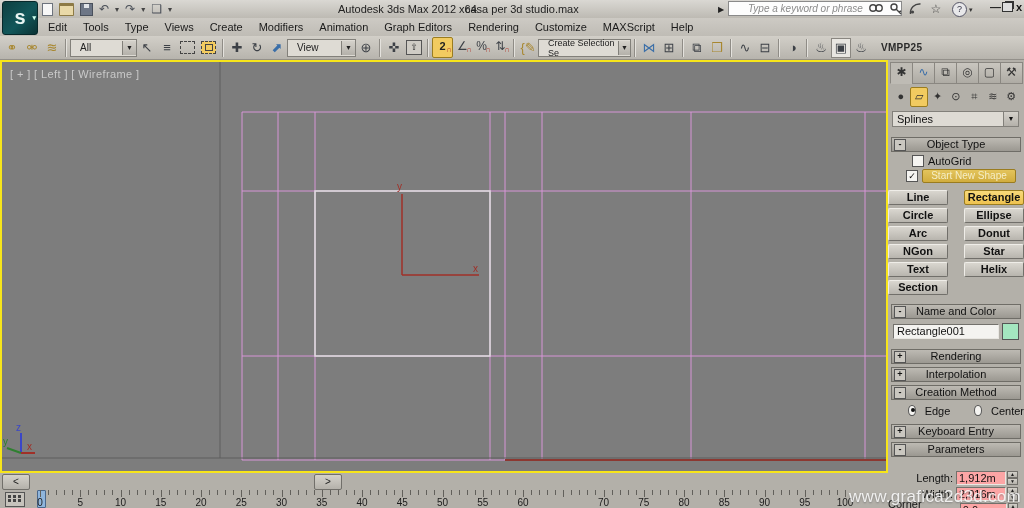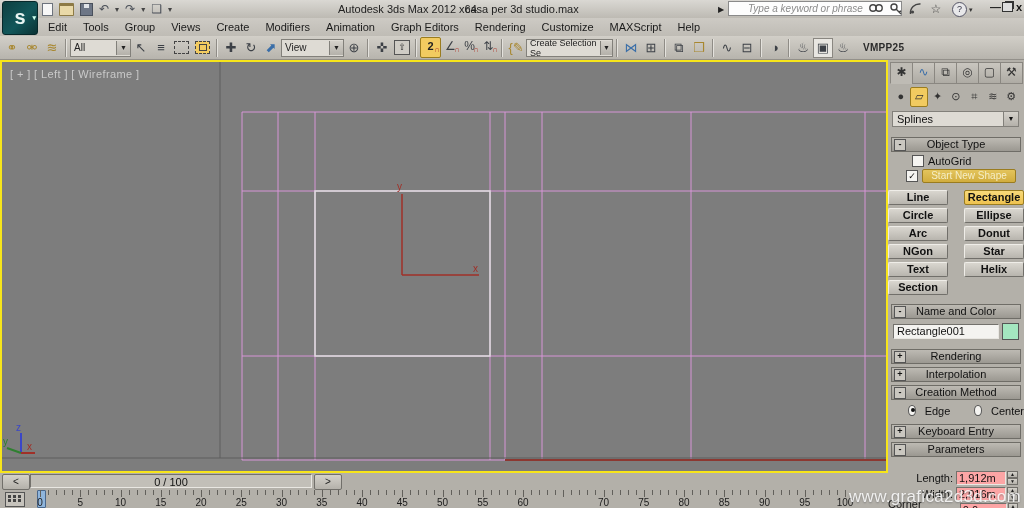--- a/index.html
+++ b/index.html
@@ -41,21 +41,21 @@
   .menu-item{font-size:11px;color:#1a1a1a;padding:0 8px;line-height:18px;white-space:nowrap;}
   
   #toolbar{position:absolute;left:0;top:36px;width:1024px;height:24px;
     background:linear-gradient(#d2cfc8,#b7b4ad);border-bottom:1px solid #93908a;
     display:flex;align-items:center;padding-left:2px;box-sizing:border-box;}
   .tbi{width:20px;height:20px;line-height:20px;text-align:center;font-size:13px;color:#3c4046;flex:none;}
   .tbi.gold{color:#a8872f;}
   .tbi.blue{color:#3a6ea8;}
   .tbsep{width:1px;height:18px;background:#8f8c86;border-right:1px solid #e4e2dd;margin:0 3px;flex:none;}
   .tb-dd{height:16px;background:#dedbd4;border:1px solid #82807a;display:flex;align-items:center;
-    font-size:10px;color:#222;padding-left:3px;flex:none;position:relative;}
+    font-size:10px;color:#222;padding-left:9px;flex:none;position:relative;}
   .tb-dd .dda{width:13px;height:14px;margin-left:auto;background:linear-gradient(#d4d1ca,#b4b1aa);
     border-left:1px solid #82807a;font-size:7px;line-height:14px;text-align:center;color:#222;}
   .boxico{width:13px;height:11px;border:1px dashed #444;flex:none;margin:0 3px;}
   .boxico.win{background:#f2cb60;border-style:dashed;display:flex;align-items:center;justify-content:center;}
   .boxico.win i{display:block;width:6px;height:5px;border:1px solid #444;background:transparent;}
   .snapbox{width:19px;height:19px;background:#f2cb60;border:1px solid #9a7c20;border-radius:2px;
     font-size:11px;font-weight:bold;color:#222;text-align:center;line-height:17px;position:relative;flex:none;}
   .magnet{position:absolute;right:0;bottom:-1px;font-size:8px;color:#b03a2e;font-weight:bold;}
   .snapplain{position:relative;width:19px;height:19px;text-align:center;line-height:17px;font-size:12px;color:#3c4046;flex:none;}
   .kbov{width:14px;height:13px;border:1px solid #555;background:#cfccc5;font-size:9px;line-height:12px;text-align:center;color:#333;flex:none;margin:0 2px;}
@@ -159,21 +159,21 @@
   <span id="help-circle">?</span>
   <span id="help-caret">▾</span>
   <span id="win-min">—</span>
   <span id="win-restore"></span>
   <span id="win-close">x</span>
 </div>
 
 <div id="menubar">
   <span class="menu-item">Edit</span>
   <span class="menu-item">Tools</span>
-  <span class="menu-item">Group</span>
+  <span class="menu-item">Type</span>
   <span class="menu-item">Views</span>
   <span class="menu-item">Create</span>
   <span class="menu-item">Modifiers</span>
   <span class="menu-item">Animation</span>
   <span class="menu-item">Graph Editors</span>
   <span class="menu-item">Rendering</span>
   <span class="menu-item">Customize</span>
   <span class="menu-item">MAXScript</span>
   <span class="menu-item">Help</span>
 </div>
@@ -354,21 +354,20 @@
       <span class="spin">
           <span>▲</span>
           <span>▼</span>
         </span>
     </div>
   </div>
 </div>
 
 <div id="trackbar">
   <span class="tb-btn" id="tb-prev">&lt;</span>
-  <span id="tb-value">0 / 100</span>
   <span class="tb-btn" id="tb-next">&gt;</span>
 </div>
 
 <div id="ruler">
   <span id="mce-btn"></span>
   <span id="time-slider" style="left: 37px;"></span>
 <span class="tick" style="left: 40px; height: 7px;"></span>
     <span class="tick" style="left: 48.05px; height: 5px;"></span>
     <span class="tick" style="left: 56.1px; height: 5px;"></span>
     <span class="tick" style="left: 64.15px; height: 5px;"></span>

